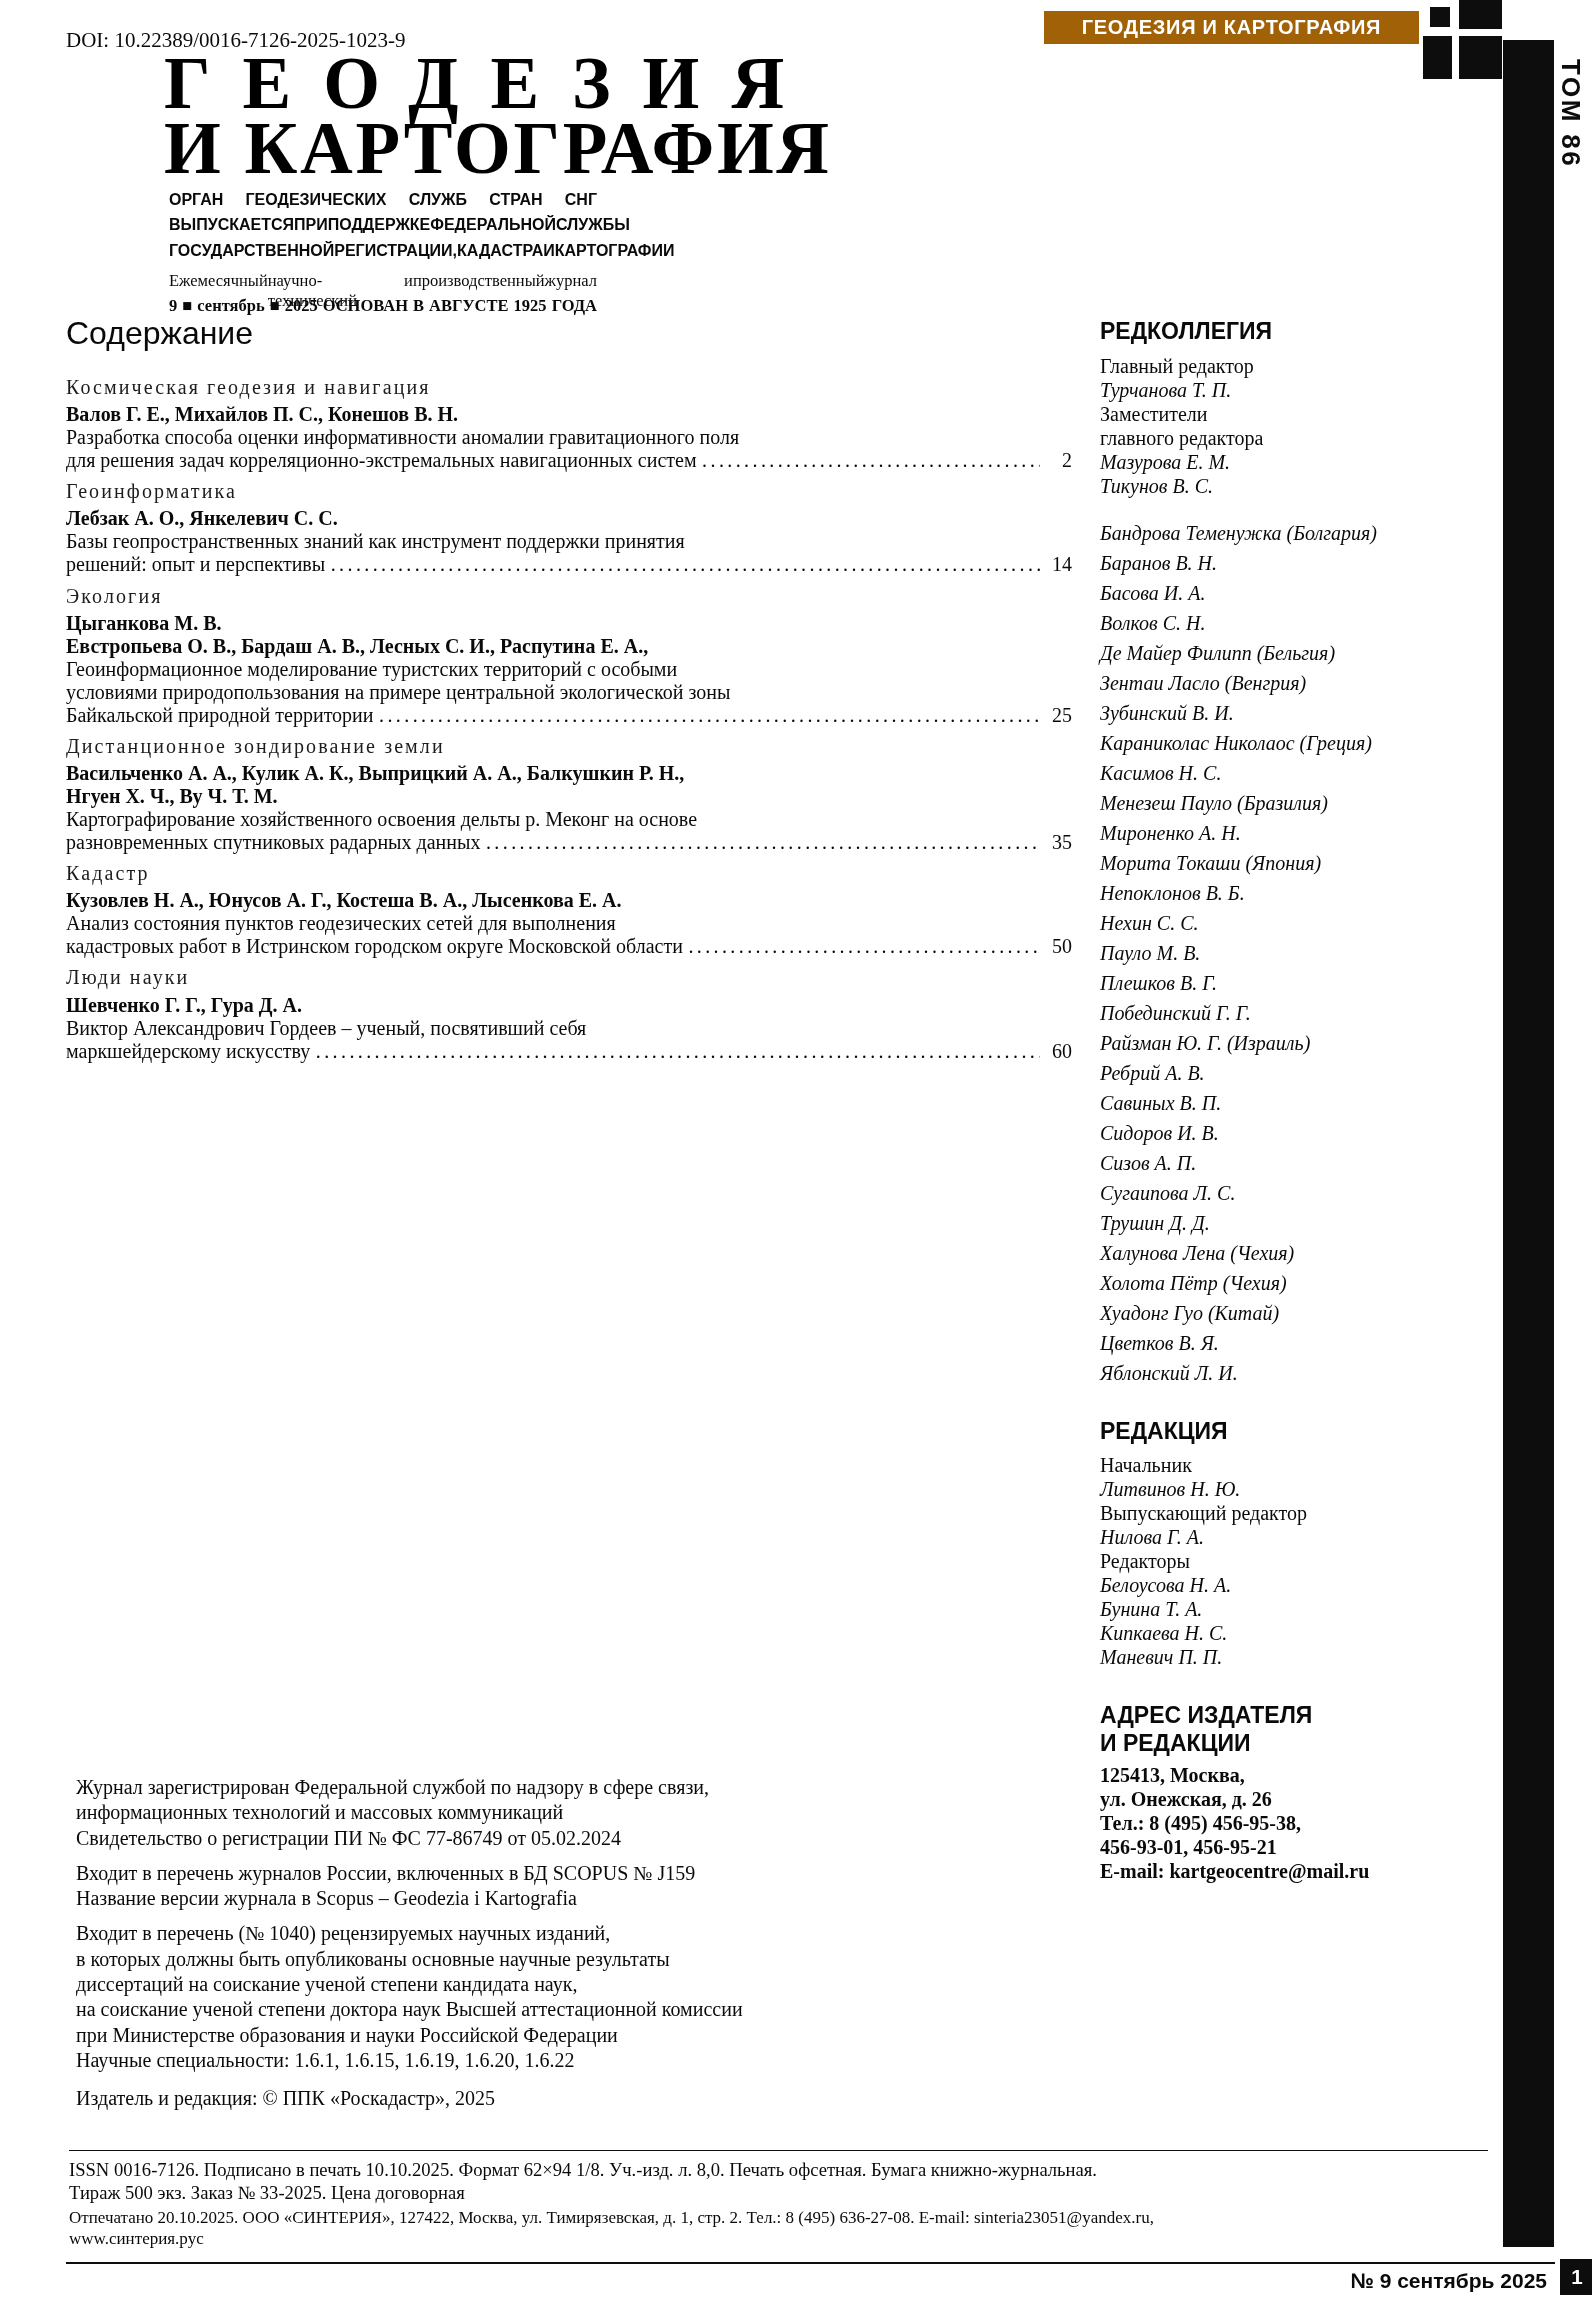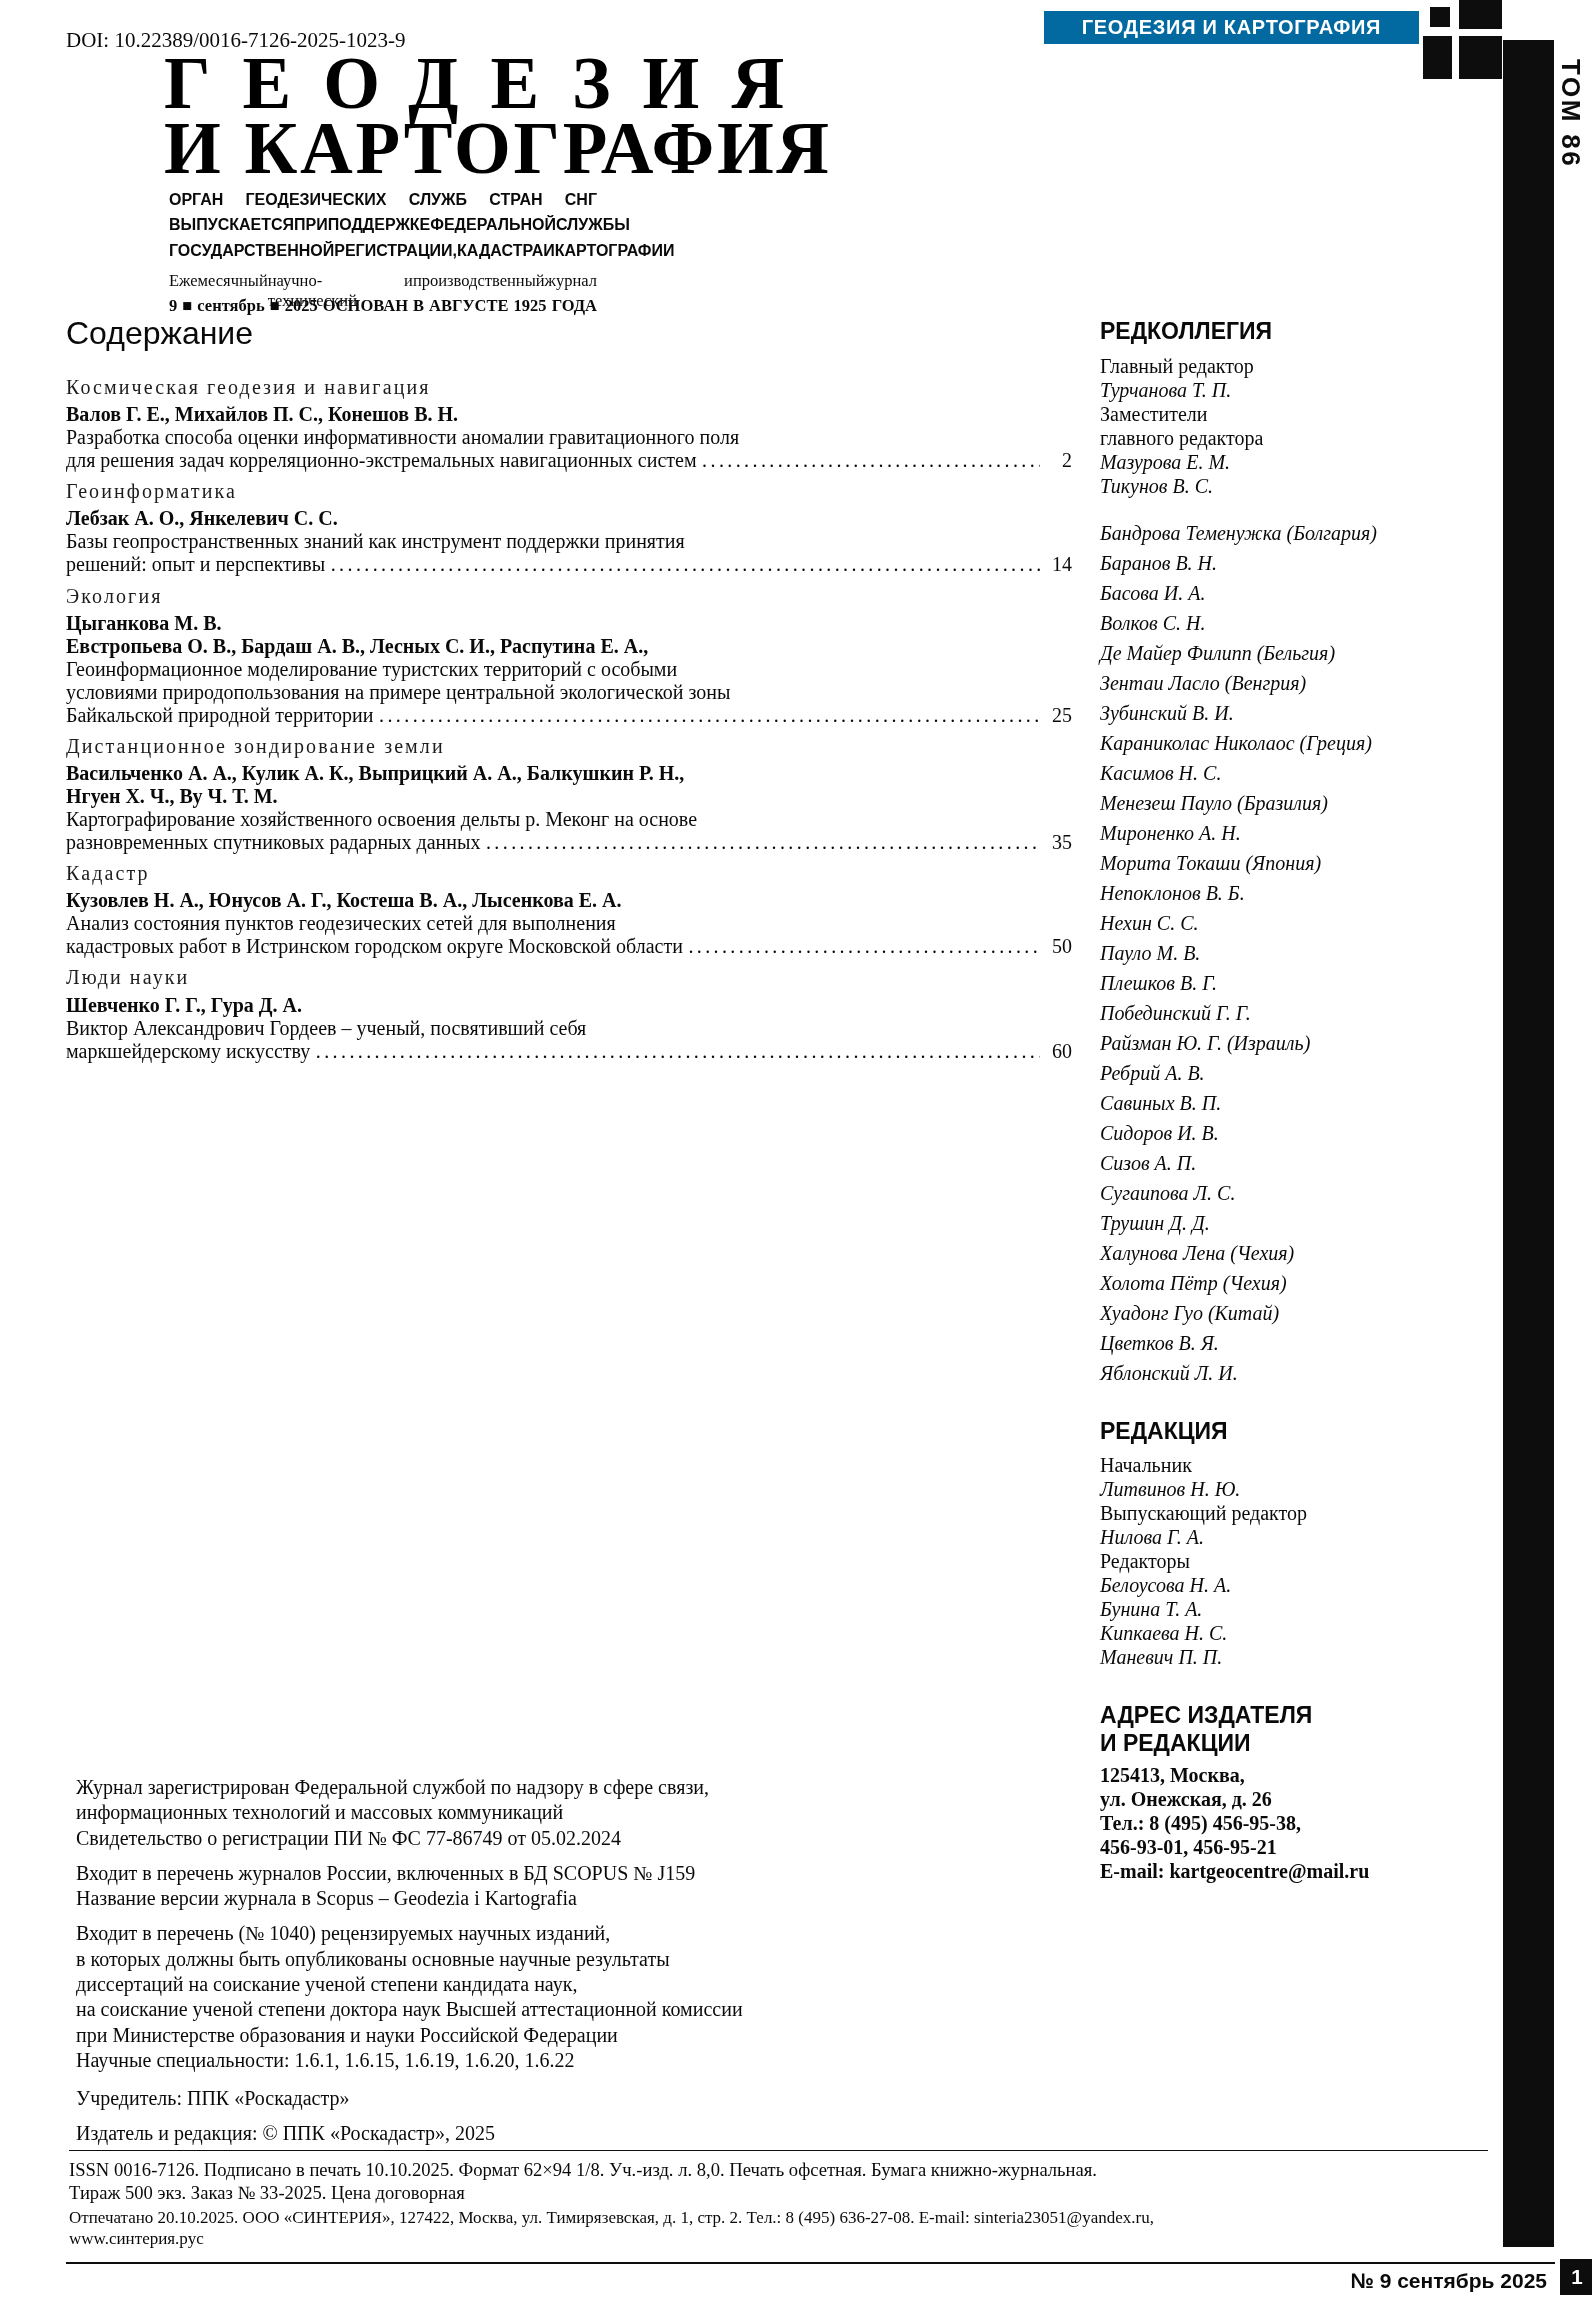--- a/index.html
+++ b/index.html
@@ -10,21 +10,21 @@
     background: #ffffff;
     color: #0a0a0a;
     font-family: "Liberation Serif", serif;
     overflow: hidden;
   }
   .abs { position: absolute; }
 
   
   .corner-banner {
     left: 1044px; top: 11px; width: 375px; height: 33px;
-    background: #0369a1; color: #ffffff;
+    background: #a16207; color: #ffffff;
     font-family: "Liberation Sans", sans-serif;
     font-weight: bold; font-size: 20px; letter-spacing: 0.7px;
     display: flex; align-items: center; justify-content: center;
   }
 
   
   .logo { left: 1423px; top: 0; width: 78px; height: 78px; }
   .logo .sq { position: absolute; background: #0d0d0d; }
   .logo .sq1 { left: 6.9px; top: 6.9px; width: 20.6px; height: 20.6px; }
   .logo .sq2 { left: 36px; top: 0; width: 43px; height: 29px; }
@@ -354,21 +354,20 @@
         <div>Название версии журнала в Scopus – Geodezia i Kartografia</div>
       </div>
     <div class="para vak">
         <div>Входит в перечень (№ 1040) рецензируемых научных изданий,</div>
         <div>в которых должны быть опубликованы основные научные результаты</div>
         <div>диссертаций на соискание ученой степени кандидата наук,</div>
         <div>на соискание ученой степени доктора наук Высшей аттестационной комиссии</div>
         <div>при Министерстве образования и науки Российской Федерации</div>
         <div>Научные специальности: 1.6.1, 1.6.15, 1.6.19, 1.6.20, 1.6.22</div>
       </div>
-    <div class="single">Учредитель: ППК «Роскадастр»</div>
     <div class="single">Издатель и редакция: © ППК «Роскадастр», 2025</div>
   </div>
 
   <div class="abs colophon">
     <div class="print">
         <div>ISSN 0016-7126. Подписано в печать 10.10.2025. Формат 62×94 1/8. Уч.-изд. л. 8,0. Печать офсетная. Бумага книжно-журнальная.</div>
         <div>Тираж 500 экз. Заказ № 33-2025. Цена договорная</div>
       </div>
     <div class="printer">
         <div>Отпечатано 20.10.2025. ООО «СИНТЕРИЯ», 127422, Москва, ул. Тимирязевская, д. 1, стр. 2. Тел.: 8 (495) 636-27-08. E-mail: sinteria23051@yandex.ru,</div>

